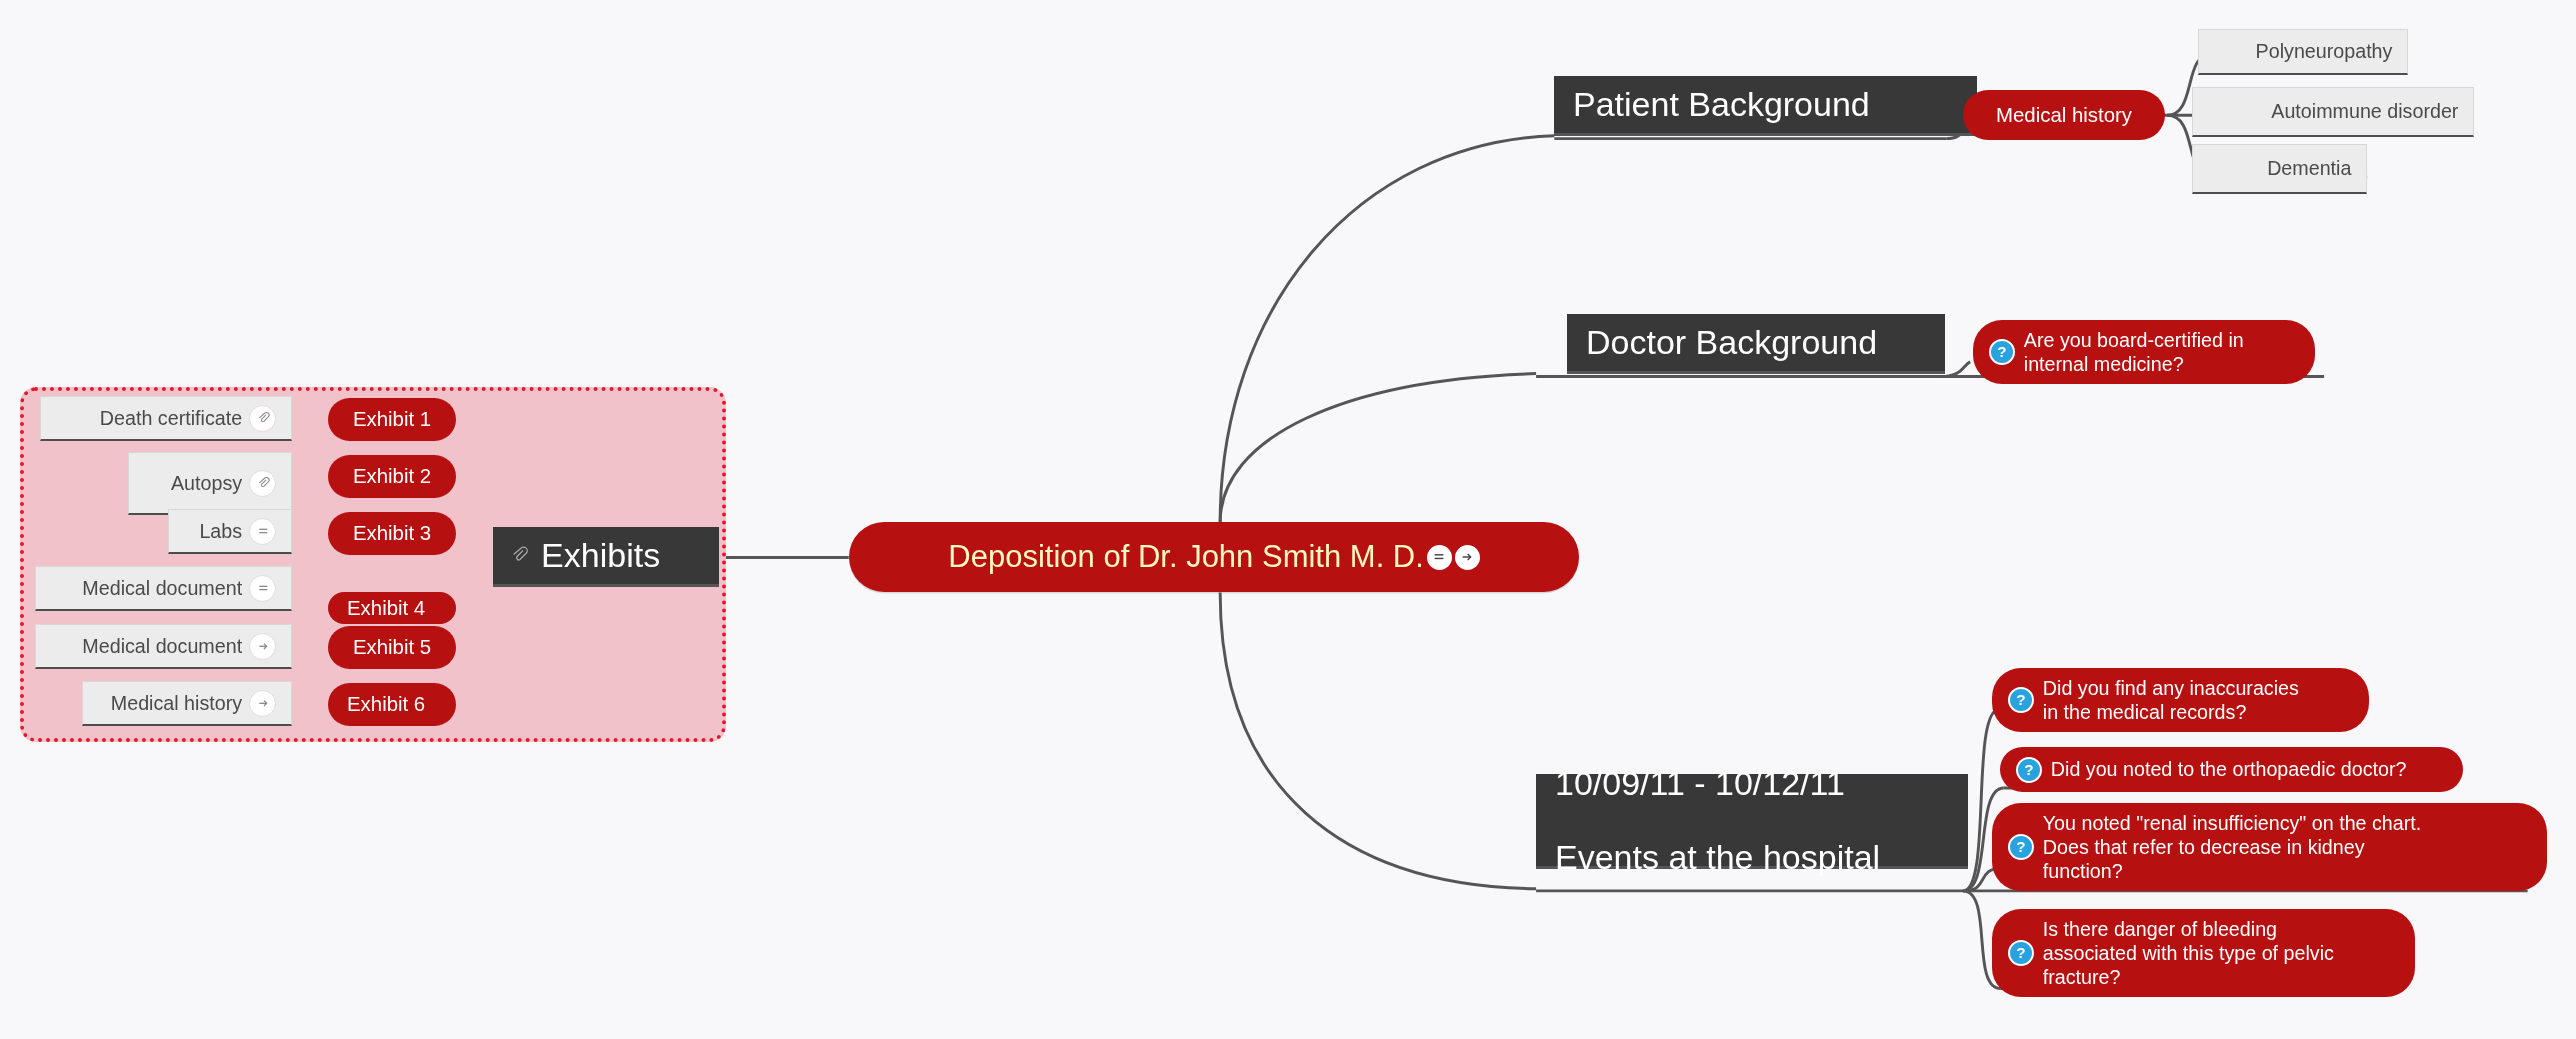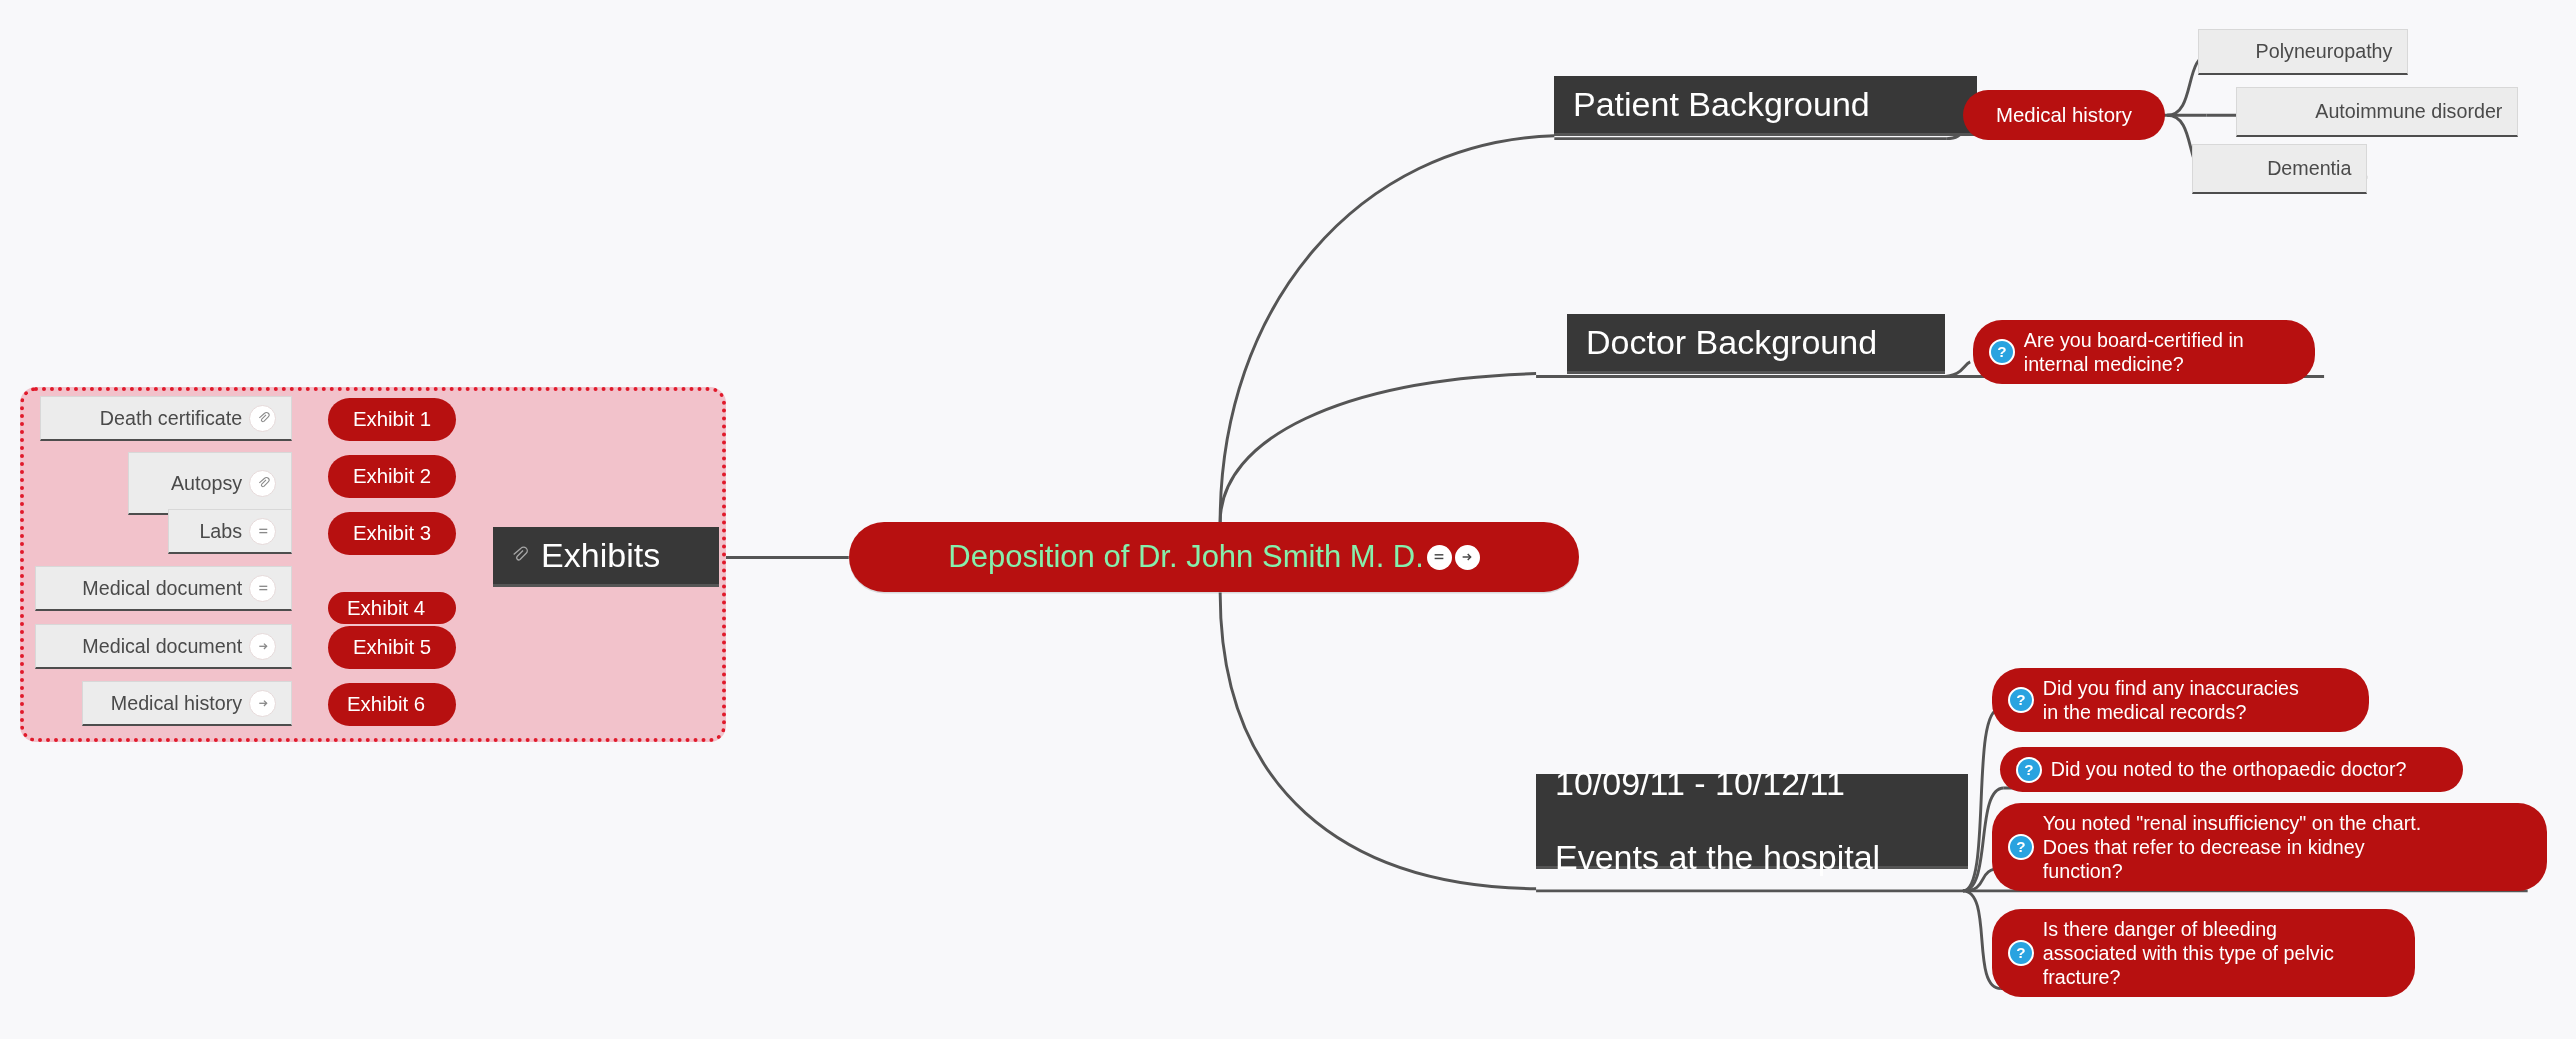--- a/index.html
+++ b/index.html
@@ -115,21 +115,21 @@
     vertical-align: middle;
   }
 
   
   #root-node {
     position: absolute;
     left: 849px; top: 522px;
     width: 730px; height: 70px;
     background: #b71010;
     border-radius: 35px;
-    color: #86efac;
+    color: #fef9c3;
     font-size: 31px;
     display: flex;
     align-items: center;
     justify-content: center;
     box-shadow: 0 1.5px 0 rgba(0,0,0,0.12);
   }
 
   
   #exhibit-boundary {
     position: absolute;
@@ -223,21 +223,21 @@
     <span class="topic-text">Patient Background</span>
   </div>
 
   <div class="node pill" style="left:1963px; top:90px; width:202px; height:50px; justify-content:center;">
     <span>Medical history</span>
   </div>
 
   <div class="node gbox" style="left:2198px; top:29px; width:210px; height:46px;">
     <span>Polyneuropathy</span>
   </div>
-  <div class="node gbox" style="left:2192px; top:87px; width:282px; height:50px;margin-left:44px;">
+  <div class="node gbox" style="left:2192px; top:87px; width:282px; height:50px;">
     <span>Autoimmune disorder</span>
   </div>
   <div class="node gbox" style="left:2192px; top:144px; width:175px; height:50px;">
     <span>Dementia</span>
   </div>
 
   <div class="node topic" style="left:1567px; top:314px; width:378px; height:60px;">
     <span class="topic-text">Doctor Background</span>
   </div>
 

